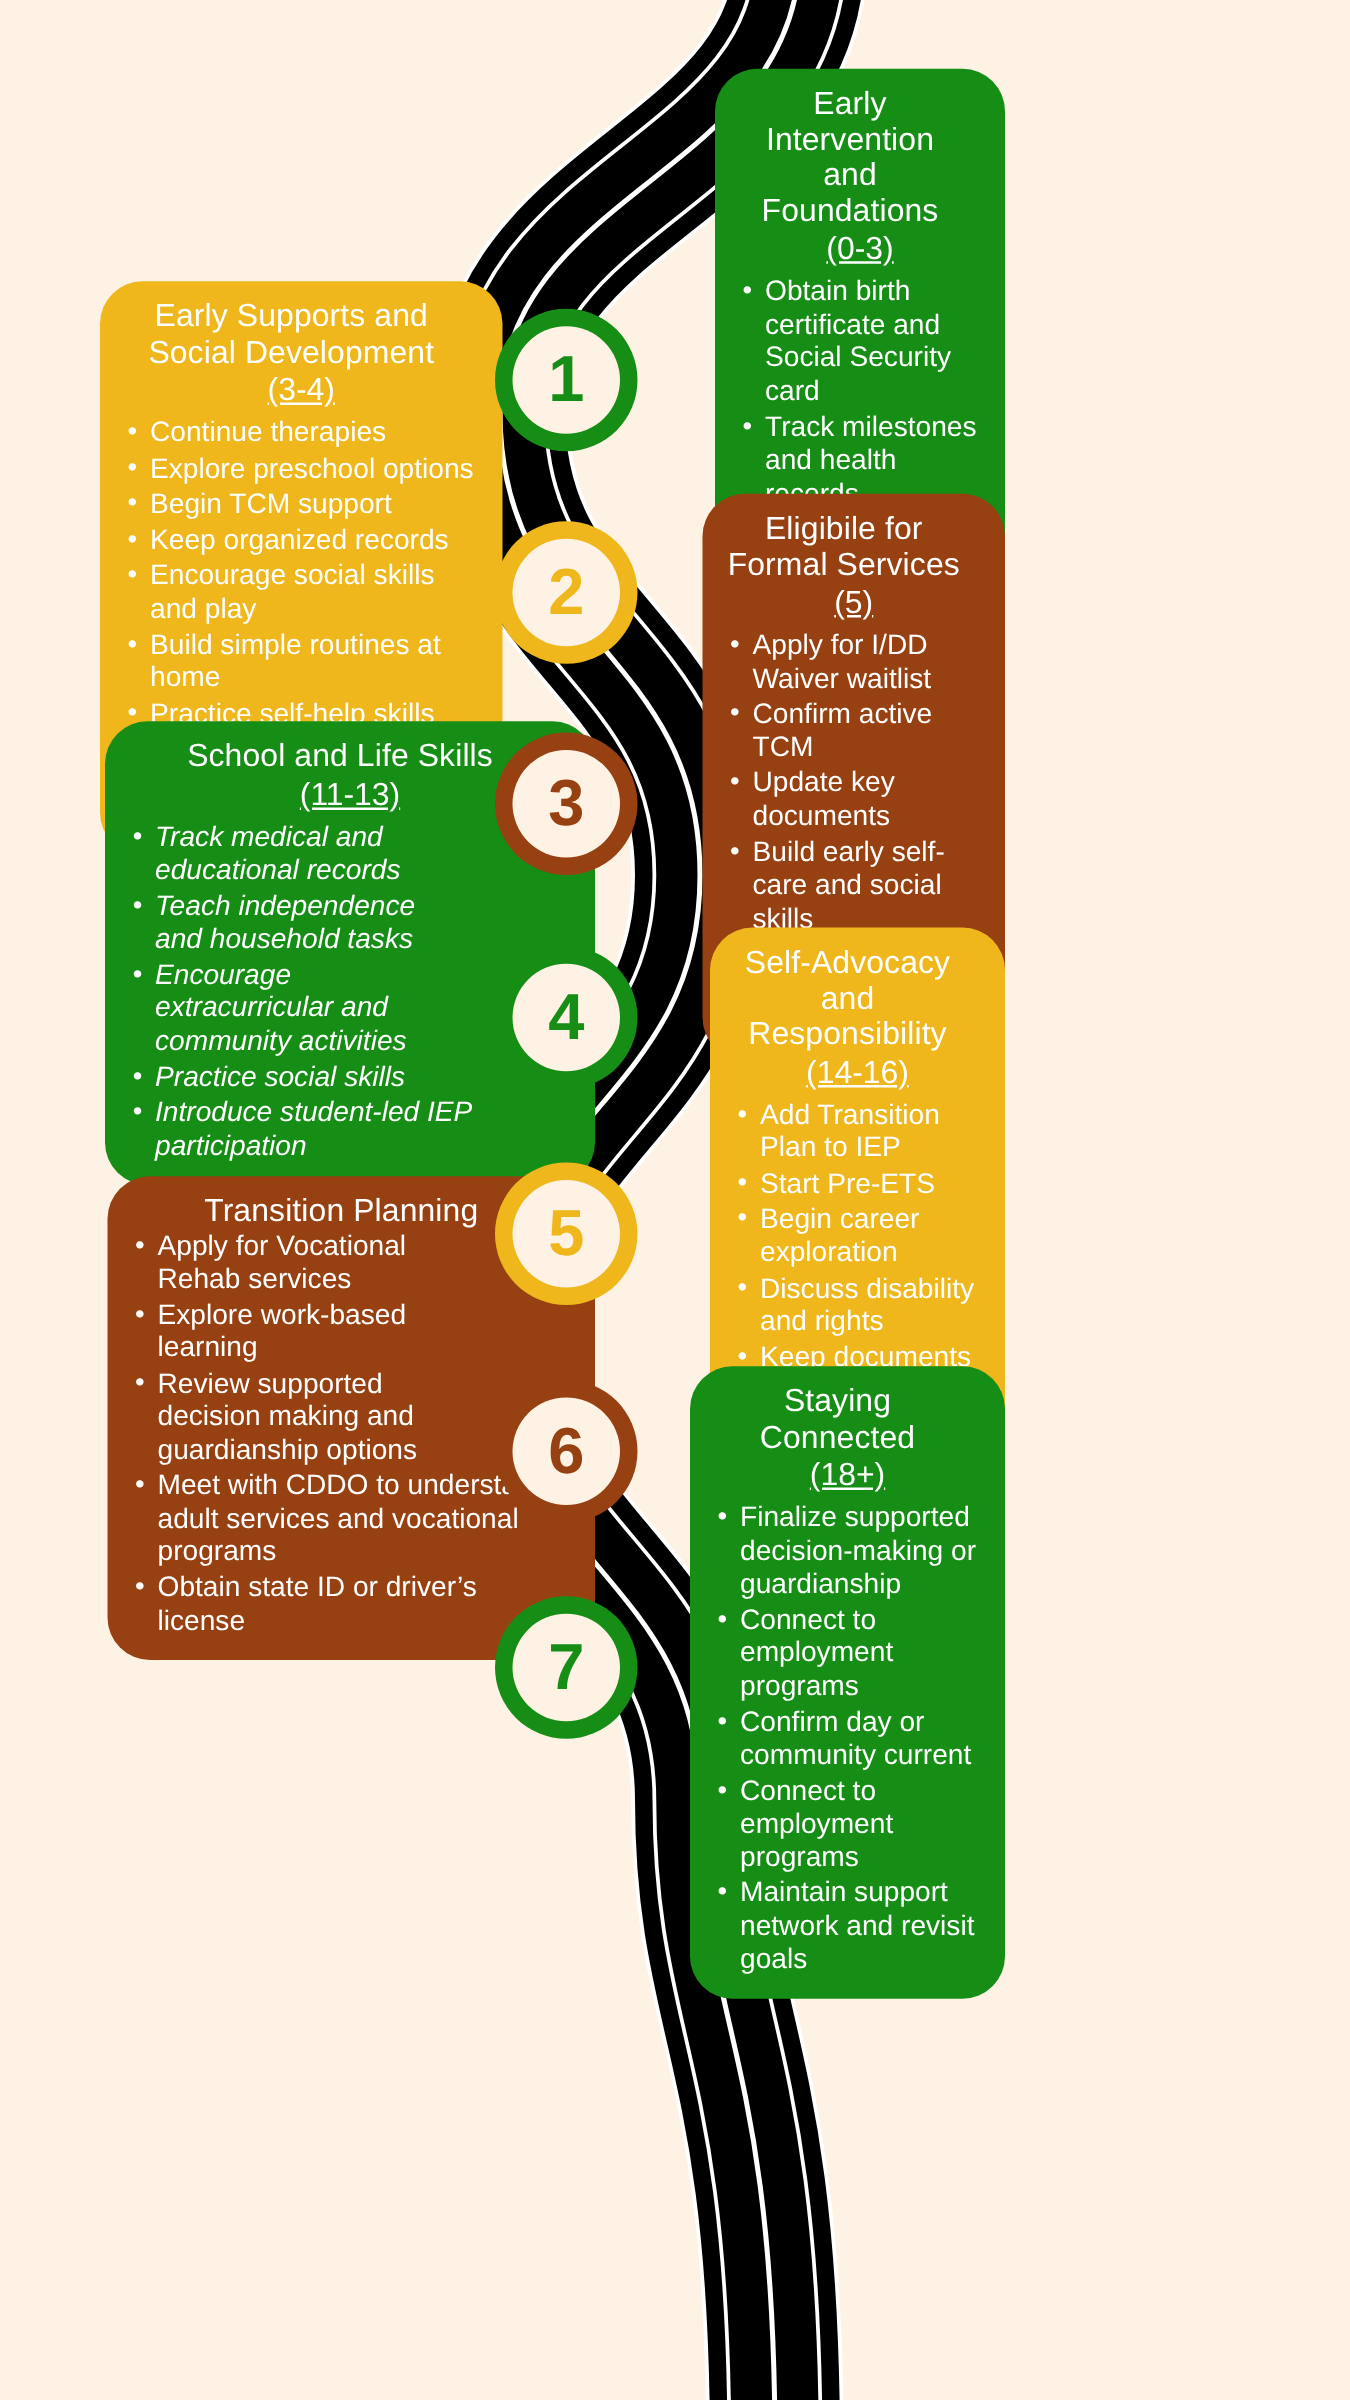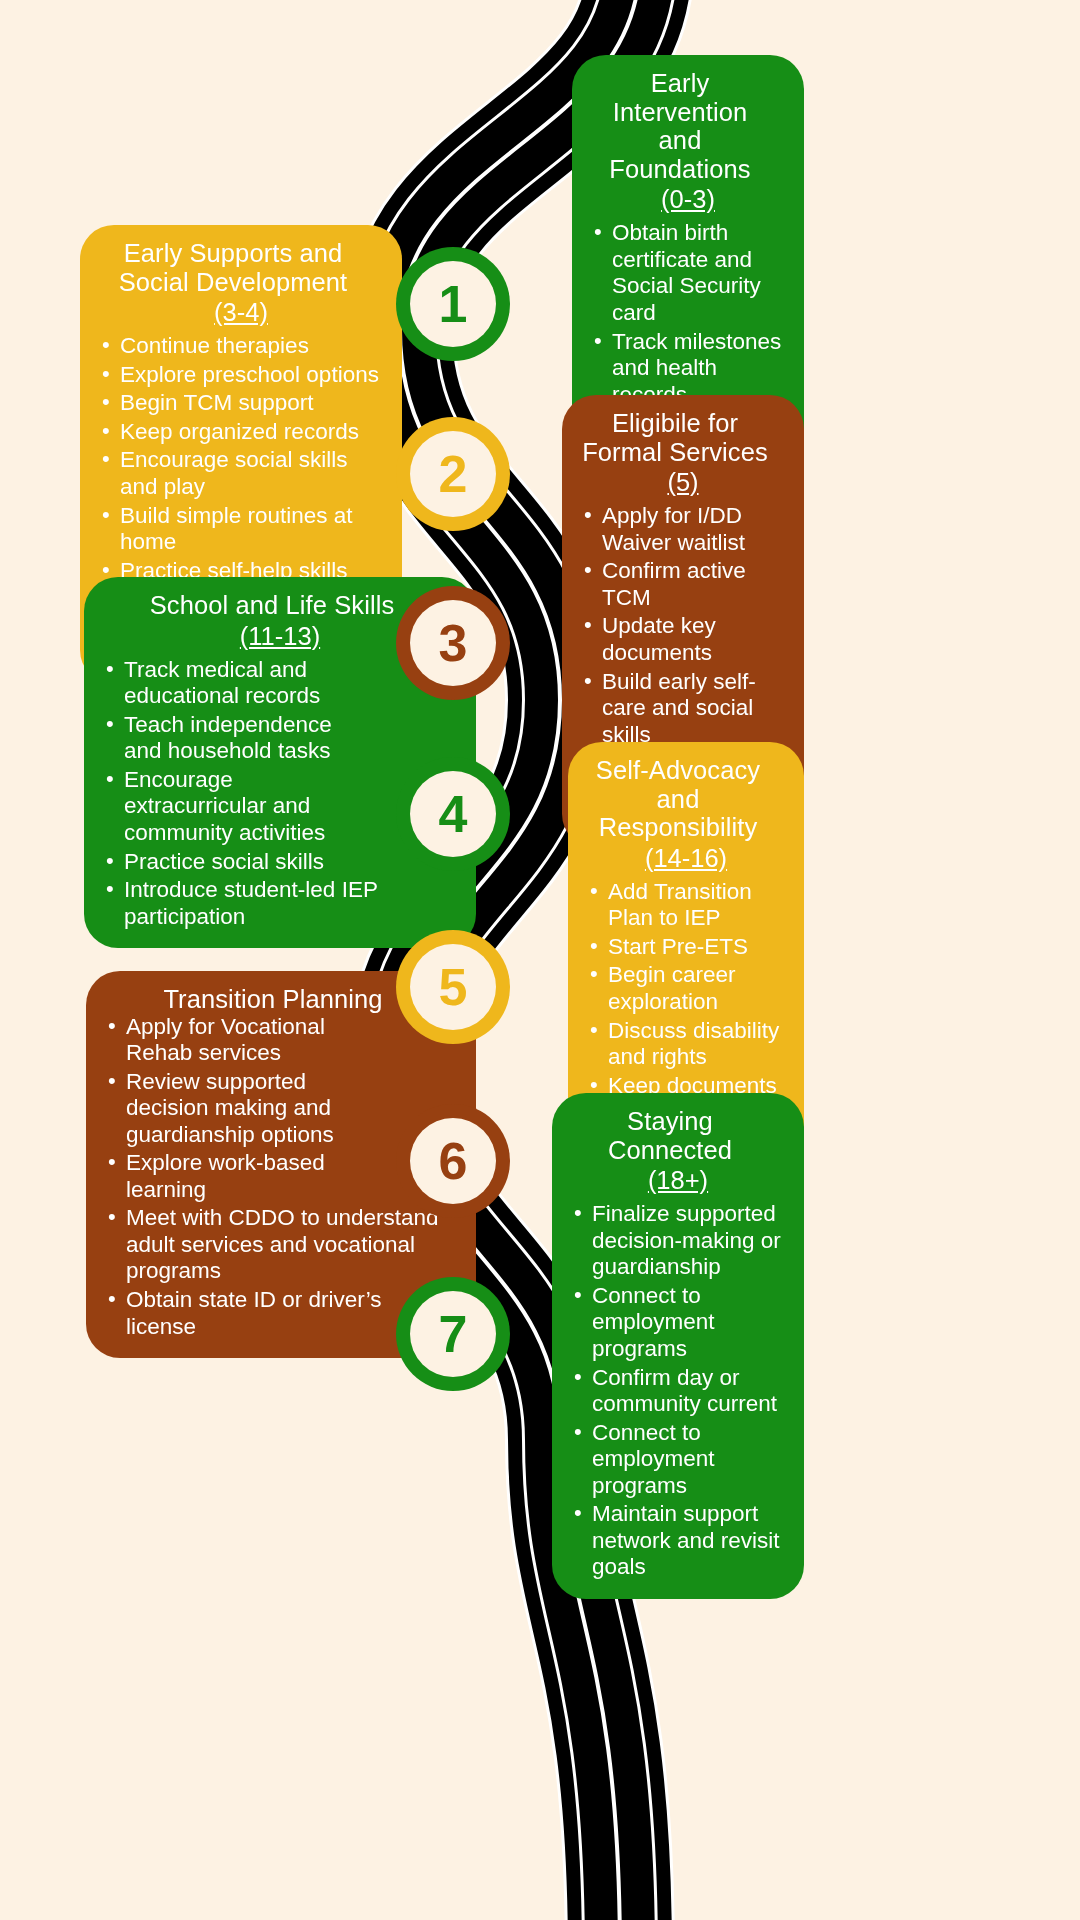--- a/index.html
+++ b/index.html
@@ -154,21 +154,21 @@
       <li>Build early self-care and social skills</li>
       <li>Connect to MCO once Medicaid begins</li>
     </ul>
   </div>
   <div class="badge brown" style="left:410px;top:600px;">3</div>
 
   <div class="badge-ring green" style="left:396px;top:757px;"></div>
   <div class="card green" style="left:84px;top:577px;width:392px;">
     <div class="title">School and Life Skills</div>
     <div class="age">(11-13)</div>
-    <ul style="width:270px;">
+    <ul style="width:270px;font-style:italic;">
       <li>Track medical and educational records</li>
       <li>Teach independence and household tasks</li>
       <li>Encourage extracurricular and community activities</li>
       <li>Practice social skills</li>
       <li style="width:330px;">Introduce student-led IEP participation</li>
     </ul>
   </div>
   <div class="badge green" style="left:410px;top:771px;">4</div>
 
   <div class="badge-ring yellow" style="left:396px;top:930px;"></div>
@@ -182,26 +182,26 @@
       <li>Discuss disability and rights</li>
       <li>Keep documents current</li>
       <li>Continue therapy and supports</li>
       <li>Encourage problem-solving</li>
       <li>Teach money management and responsibility</li>
     </ul>
   </div>
   <div class="badge yellow" style="left:410px;top:944px;">5</div>
 
   <div class="badge-ring brown" style="left:396px;top:1104px;"></div>
-  <div class="card brown" style="left:86px;top:971px;width:390px;">
+  <div class="card brown" style="left:86px;top:941px;width:390px;">
     <div class="title">Transition Planning</div>
     <ul style="width:250px;">
       <li>Apply for Vocational Rehab services</li>
+      <li>Explore work-based learning</li>
       <li>Review supported decision making and guardianship options</li>
-      <li>Explore work-based learning</li>
       <li style="width:320px;">Meet with CDDO to understand adult services and vocational programs</li>
       <li style="width:320px;">Obtain state ID or driver’s license</li>
     </ul>
   </div>
   <div class="badge brown" style="left:410px;top:1118px;">6</div>
 
   <div class="badge-ring green" style="left:396px;top:1277px;"></div>
   <div class="card green" style="left:552px;top:1093px;width:252px;">
     <div class="title">Staying Connected</div>
     <div class="age">(18+)</div>

